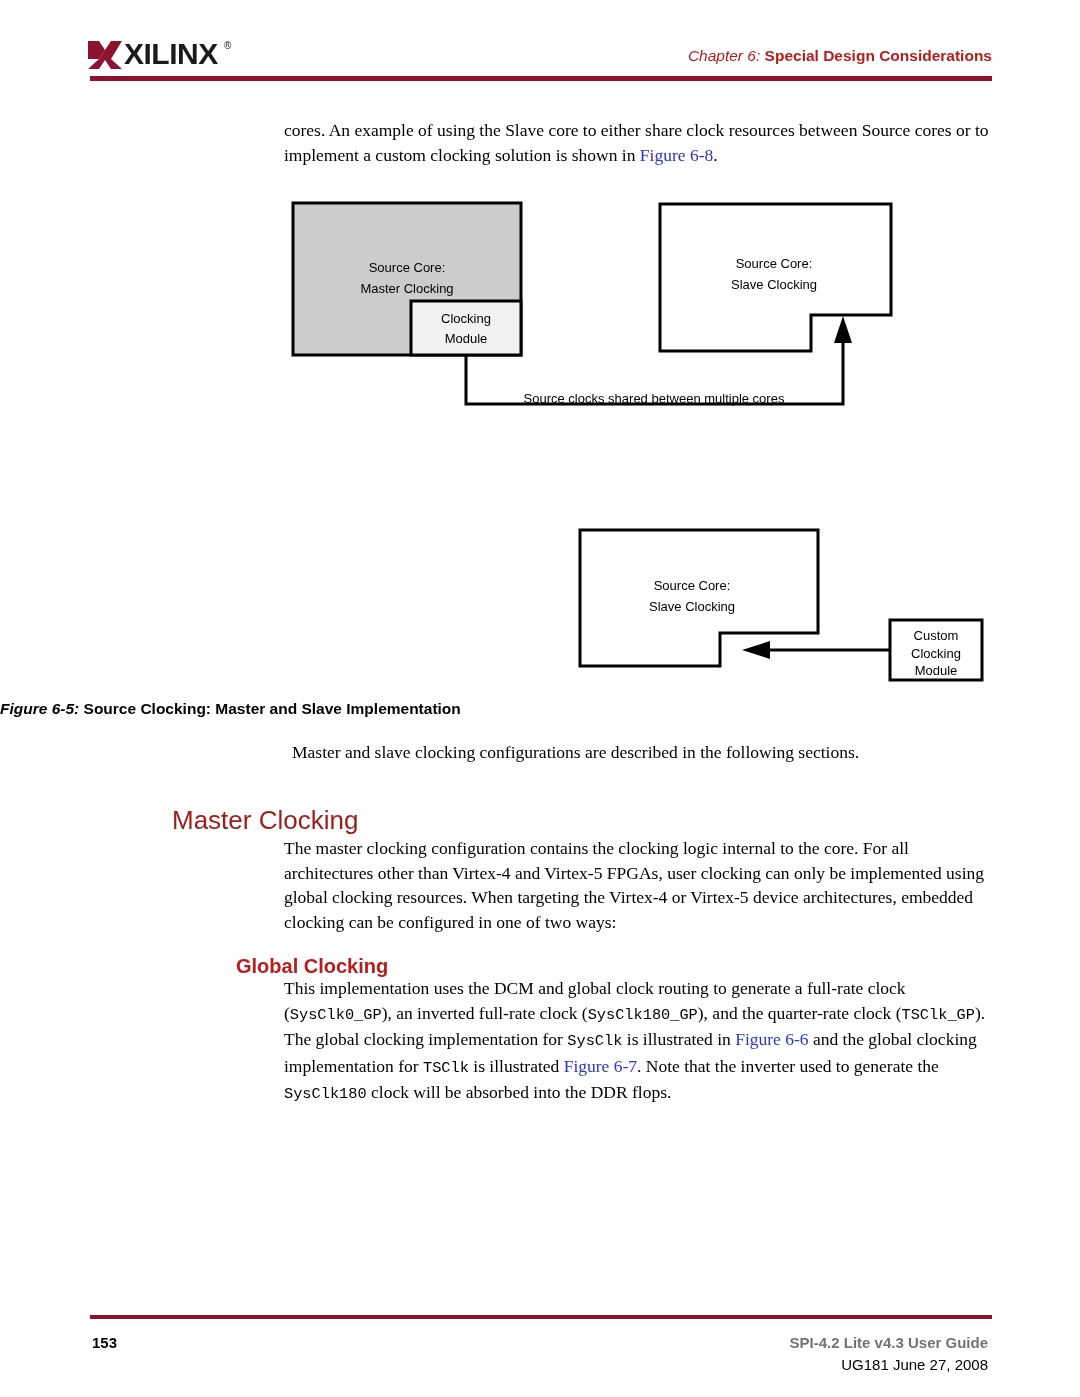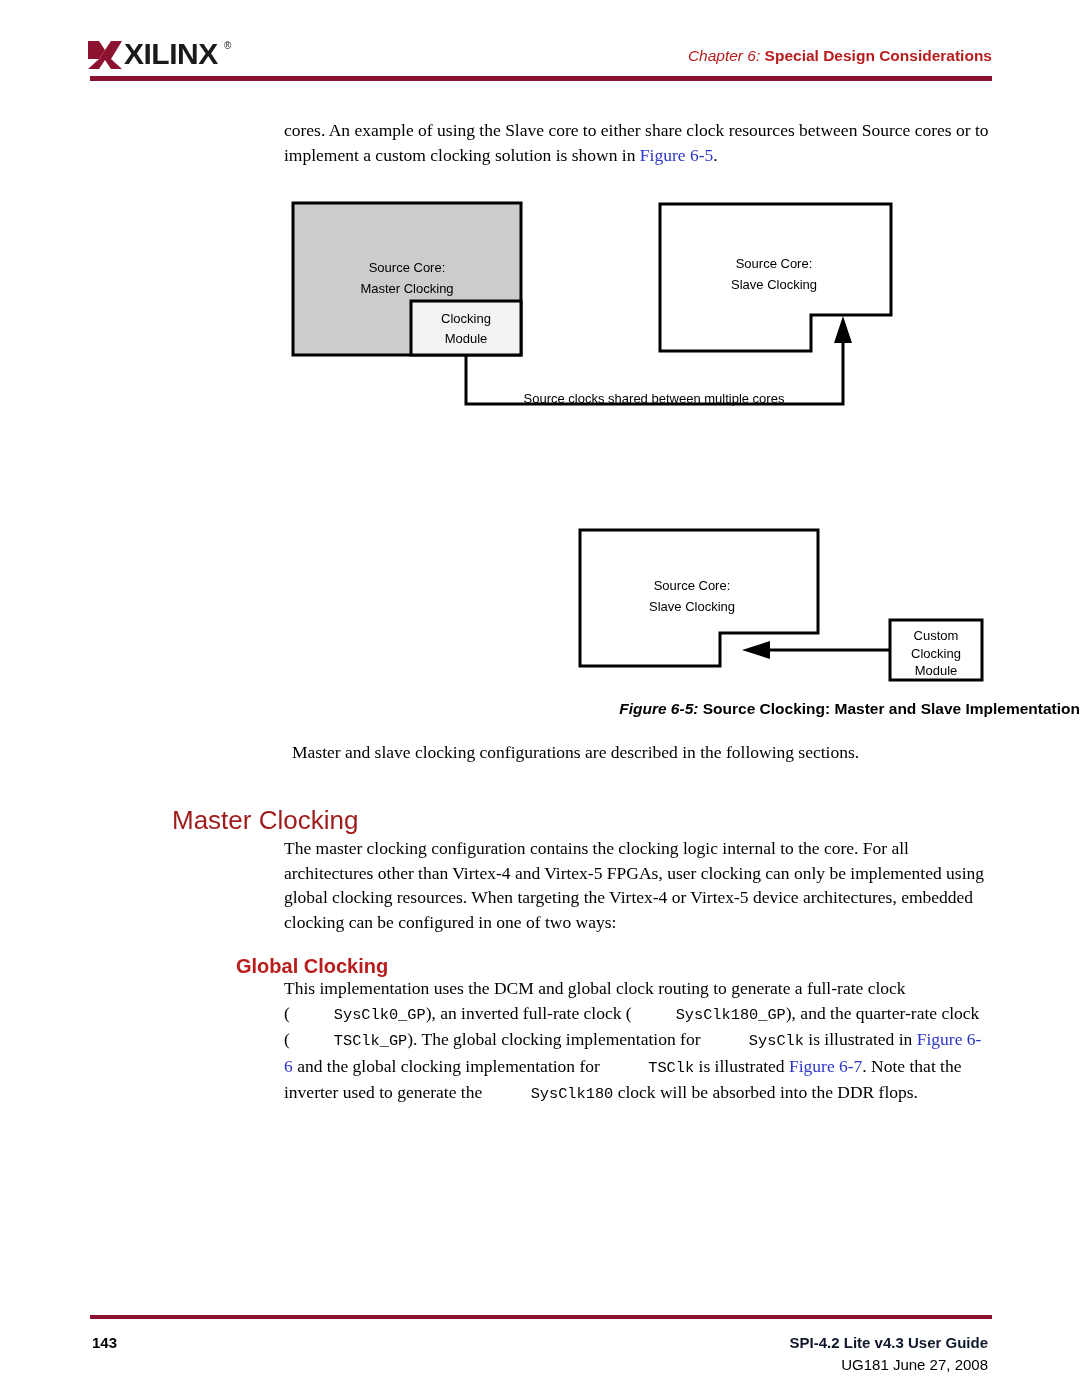--- a/index.html
+++ b/index.html
@@ -78,21 +78,20 @@
     line-height: 24.5px;
     color: #000;
     text-align: left;
   }
   .lnk {
     color: #2b35c8;
   }
   code, .mono {
     font-family: "Liberation Mono", monospace;
     font-size: 15.3px;
-    margin-left: 44px;
   }
 
   #intro-para { position: absolute; left: 284px; top: 118px; width: 706px; }
   #sections-para { position: absolute; left: 284px; top: 740px; width: 706px; margin-left: 8px; }
   #master-para { position: absolute; left: 284px; top: 836px; width: 706px; }
   #global-para { position: absolute; left: 284px; top: 976px; width: 706px; }
 
   
   .h1-heading {
     position: absolute;
@@ -121,21 +120,21 @@
   .fig-svg { display: block; }
   .fig-label {
     font-family: "Liberation Sans", sans-serif;
     font-size: 13px;
     fill: #000;
   }
   .figure-caption {
     position: absolute;
     left: 0; top: 700px;
     width: 1080px;
-    text-align: right;
+    text-align: left;
     font-family: "Liberation Sans", sans-serif;
     font-size: 15.5px;
     color: #000;
   }
   .figure-caption .fig-num {
     font-style: italic;
     font-weight: bold;
   }
   .figure-caption .fig-title {
     font-weight: bold;
@@ -169,21 +168,21 @@
     text-align: center;
     font-size: 13.5px;
     color: #2b35c8;
     text-decoration: underline;
   }
   .guide-title {
     position: absolute;
     right: 92px; top: 8px;
     font-size: 15px;
     font-weight: bold;
-    color: #0f172a;
+    color: #737373;
     text-align: right;
     margin-left: 48px;
   }
   .guide-sub {
     position: absolute;
     right: 92px; top: 30px;
     font-size: 15px;
     color: #000;
     text-align: center;
   }
@@ -202,21 +201,21 @@
   </div>
 
   <div class="chapter-line">
     <span class="chap-num">Chapter 6:</span>
     <span class="chap-title">Special Design Considerations</span>
   </div>
 
   <div class="rule-top"></div>
 </div>
 
-<p class="para" id="intro-para"><span>cores. An example of using the Slave core to either share clock resources between Source cores or to implement a custom clocking solution is shown in </span><span class="lnk">Figure 6-5</span><span>.</span></p>
+<p class="para" id="intro-para"><span>cores. An example of using the Slave core to either share clock resources between Source cores or to implement a custom clocking solution is shown in </span><span class="lnk">Figure 6-8</span><span>.</span></p>
 
 <div class="figure-area">
   <svg class="fig-svg" width="706" height="500" viewBox="0 0 706 500">
 
     <rect x="9" y="7" width="228" height="152" fill="#cccccc" stroke="#000000" stroke-width="3"></rect>
     <text x="123" y="76" text-anchor="middle" class="fig-label">Source Core:</text>
     <text x="123" y="97" text-anchor="middle" class="fig-label">Master Clocking</text>
 
     <rect x="127" y="105" width="110" height="54" fill="#f2f2f2" stroke="#000000" stroke-width="3"></rect>
     <text x="182" y="127" text-anchor="middle" class="fig-label">Clocking</text>
@@ -253,16 +252,16 @@
 <p class="para" id="sections-para">Master and slave clocking configurations are described in the following sections.</p>
 
 <h1 class="h1-heading">Master Clocking</h1>
 <p class="para" id="master-para">The master clocking configuration contains the clocking logic internal to the core. For all architectures other than Virtex-4 and Virtex-5 FPGAs, user clocking can only be implemented using global clocking resources. When targeting the Virtex-4 or Virtex-5 device architectures, embedded clocking can be configured in one of two ways:</p>
 
 <h2 class="h2-heading">Global Clocking</h2>
 <p class="para" id="global-para"><span>This implementation uses the DCM and global clock routing to generate a full-rate clock (</span><code class="mono">SysClk0_GP</code><span>), an inverted full-rate clock (</span><code class="mono">SysClk180_GP</code><span>), and the quarter-rate clock (</span><code class="mono">TSClk_GP</code><span>). The global clocking implementation for </span><code class="mono">SysClk</code><span> is illustrated in </span><span class="lnk">Figure 6-6</span><span> and the global clocking implementation for </span><code class="mono">TSClk</code><span> is illustrated </span><span class="lnk">Figure 6-7</span><span>. Note that the inverter used to generate the </span><code class="mono">SysClk180</code><span> clock will be absorbed into the DDR flops.</span></p>
 
 <div class="rule-bottom"></div>
 <div class="footer">
-  <div class="pg-num">143</div>
+  <div class="pg-num">153</div>
   <div class="guide-title">SPI-4.2 Lite v4.3 User Guide</div>
   <div class="guide-sub">UG181 June 27, 2008</div>
 </div>
 
 </body></html>

